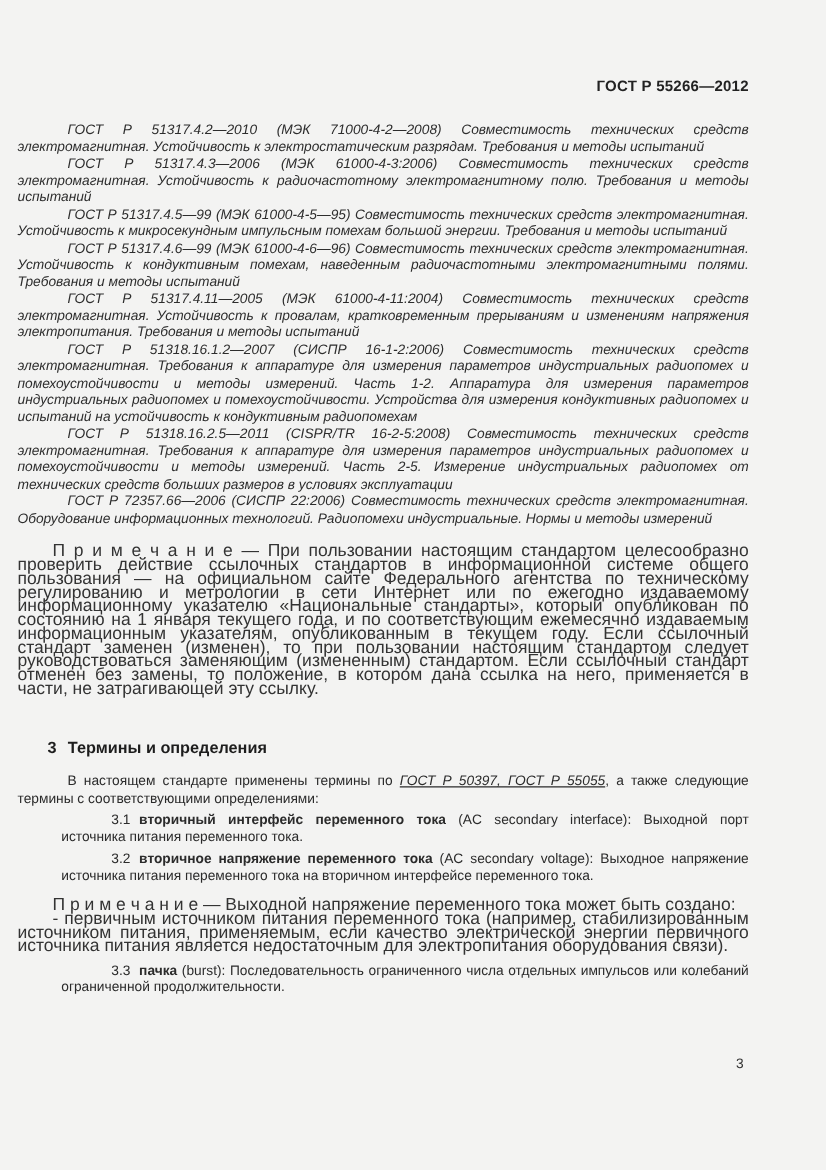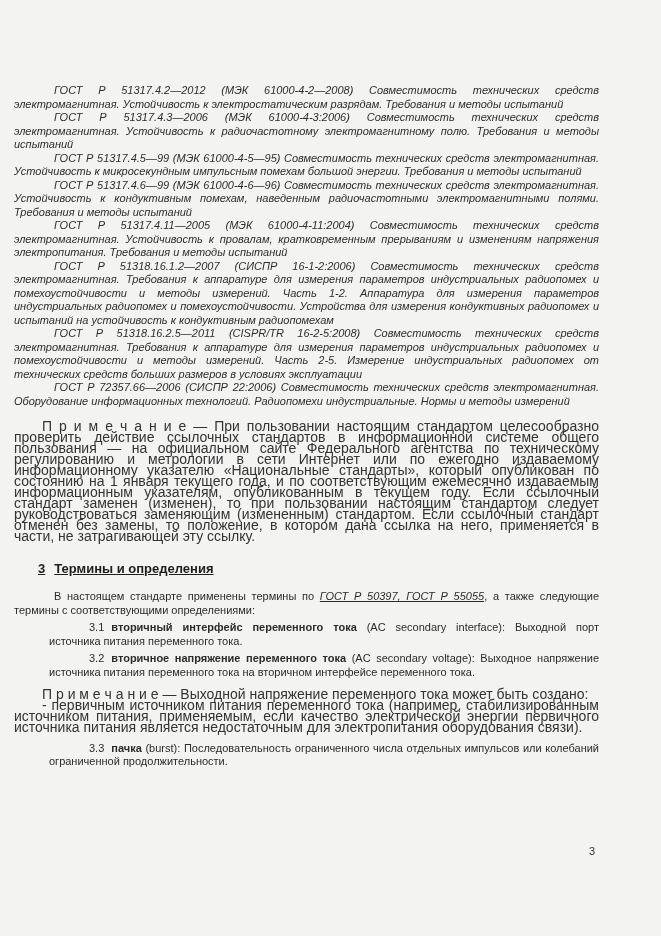--- a/index.html
+++ b/index.html
@@ -42,26 +42,25 @@
     margin-top: 13px;
     font-size: 14px;
     line-height: 11px;
     text-align: justify;
     color: #333;
   }
   .note p { text-indent: 28px; }
   .note .note-label { white-space: pre; }
 
   .section-heading {
-    margin: 19px 0 14px 0;
+    margin: 34px 0 14px 0;
     padding-left: 24px;
     font-size: 13px;
     font-weight: 700;
     color: #1d1d1d;
-    text-decoration: underline;
   }
   .section-heading .sec-num { margin-right: 9px; }
 
   .body-p {
     font-size: 11px;
     line-height: 13.6px;
     text-align: justify;
     text-indent: 40px;
     color: #2b2b2b;
   }
@@ -79,24 +78,25 @@
     right: 66px;
     font-size: 11px;
     color: #333;
   }
 </style>
 </head>
 <body>
 
 <div class="page">
 
+  <div class="running-header">ГОСТ Р 55266—2012</div>
 
   <div class="content">
 
-    <p class="ref">ГОСТ Р 51317.4.2—2012 (МЭК 61000-4-2—2008) Совместимость технических средств электромагнитная. Устойчивость к электростатическим разрядам. Требования и методы испытаний</p>
+    <p class="ref">ГОСТ Р 51317.4.2—2010 (МЭК 71000-4-2—2008) Совместимость технических средств электромагнитная. Устойчивость к электростатическим разрядам. Требования и методы испытаний</p>
     <p class="ref">ГОСТ Р 51317.4.3—2006 (МЭК 61000-4-3:2006) Совместимость технических средств электромагнитная. Устойчивость к радиочастотному электромагнитному полю. Требования и методы испытаний</p>
     <p class="ref">ГОСТ Р 51317.4.5—99 (МЭК 61000-4-5—95) Совместимость технических средств электромагнитная. Устойчивость к микросекундным импульсным помехам большой энергии. Требования и методы испытаний</p>
     <p class="ref">ГОСТ Р 51317.4.6—99 (МЭК 61000-4-6—96) Совместимость технических средств электромагнитная. Устойчивость к кондуктивным помехам, наведенным радиочастотными электромагнитными полями. Требования и методы испытаний</p>
     <p class="ref">ГОСТ Р 51317.4.11—2005 (МЭК 61000-4-11:2004) Совместимость технических средств электромагнитная. Устойчивость к провалам, кратковременным прерываниям и изменениям напряжения электропитания. Требования и методы испытаний</p>
     <p class="ref">ГОСТ Р 51318.16.1.2—2007 (СИСПР 16-1-2:2006) Совместимость технических средств электромагнитная. Требования к аппаратуре для измерения параметров индустриальных радиопомех и помехоустойчивости и методы измерений. Часть 1-2. Аппаратура для измерения параметров индустриальных радиопомех и помехоустойчивости. Устройства для измерения кондуктивных радиопомех и испытаний на устойчивость к кондуктивным радиопомехам</p>
     <p class="ref">ГОСТ Р 51318.16.2.5—2011 (CISPR/TR 16-2-5:2008) Совместимость технических средств электромагнитная. Требования к аппаратуре для измерения параметров индустриальных радиопомех и помехоустойчивости и методы измерений. Часть 2-5. Измерение индустриальных радиопомех от технических средств больших размеров в условиях эксплуатации</p>
     <p class="ref">ГОСТ Р 72357.66—2006 (СИСПР 22:2006) Совместимость технических средств электромагнитная. Оборудование информационных технологий. Радиопомехи индустриальные. Нормы и методы измерений</p>
 
     <div class="note">
       <p><span class="note-label">П р и м е ч а н и е</span> <span>— При пользовании настоящим стандартом целесообразно проверить действие ссылочных стандартов в информационной системе общего пользования — на официальном сайте Федерального агентства по техническому регулированию и метрологии в сети Интернет или по ежегодно издаваемому информационному указателю «Национальные стандарты», который опубликован по состоянию на 1 января текущего года, и по соответствующим ежемесячно издаваемым информационным указателям, опубликованным в текущем году. Если ссылочный стандарт заменен (изменен), то при пользовании настоящим стандартом следует руководствоваться заменяющим (измененным) стандартом. Если ссылочный стандарт отменен без замены, то положение, в котором дана ссылка на него, применяется в части, не затрагивающей эту ссылку.</span></p>

